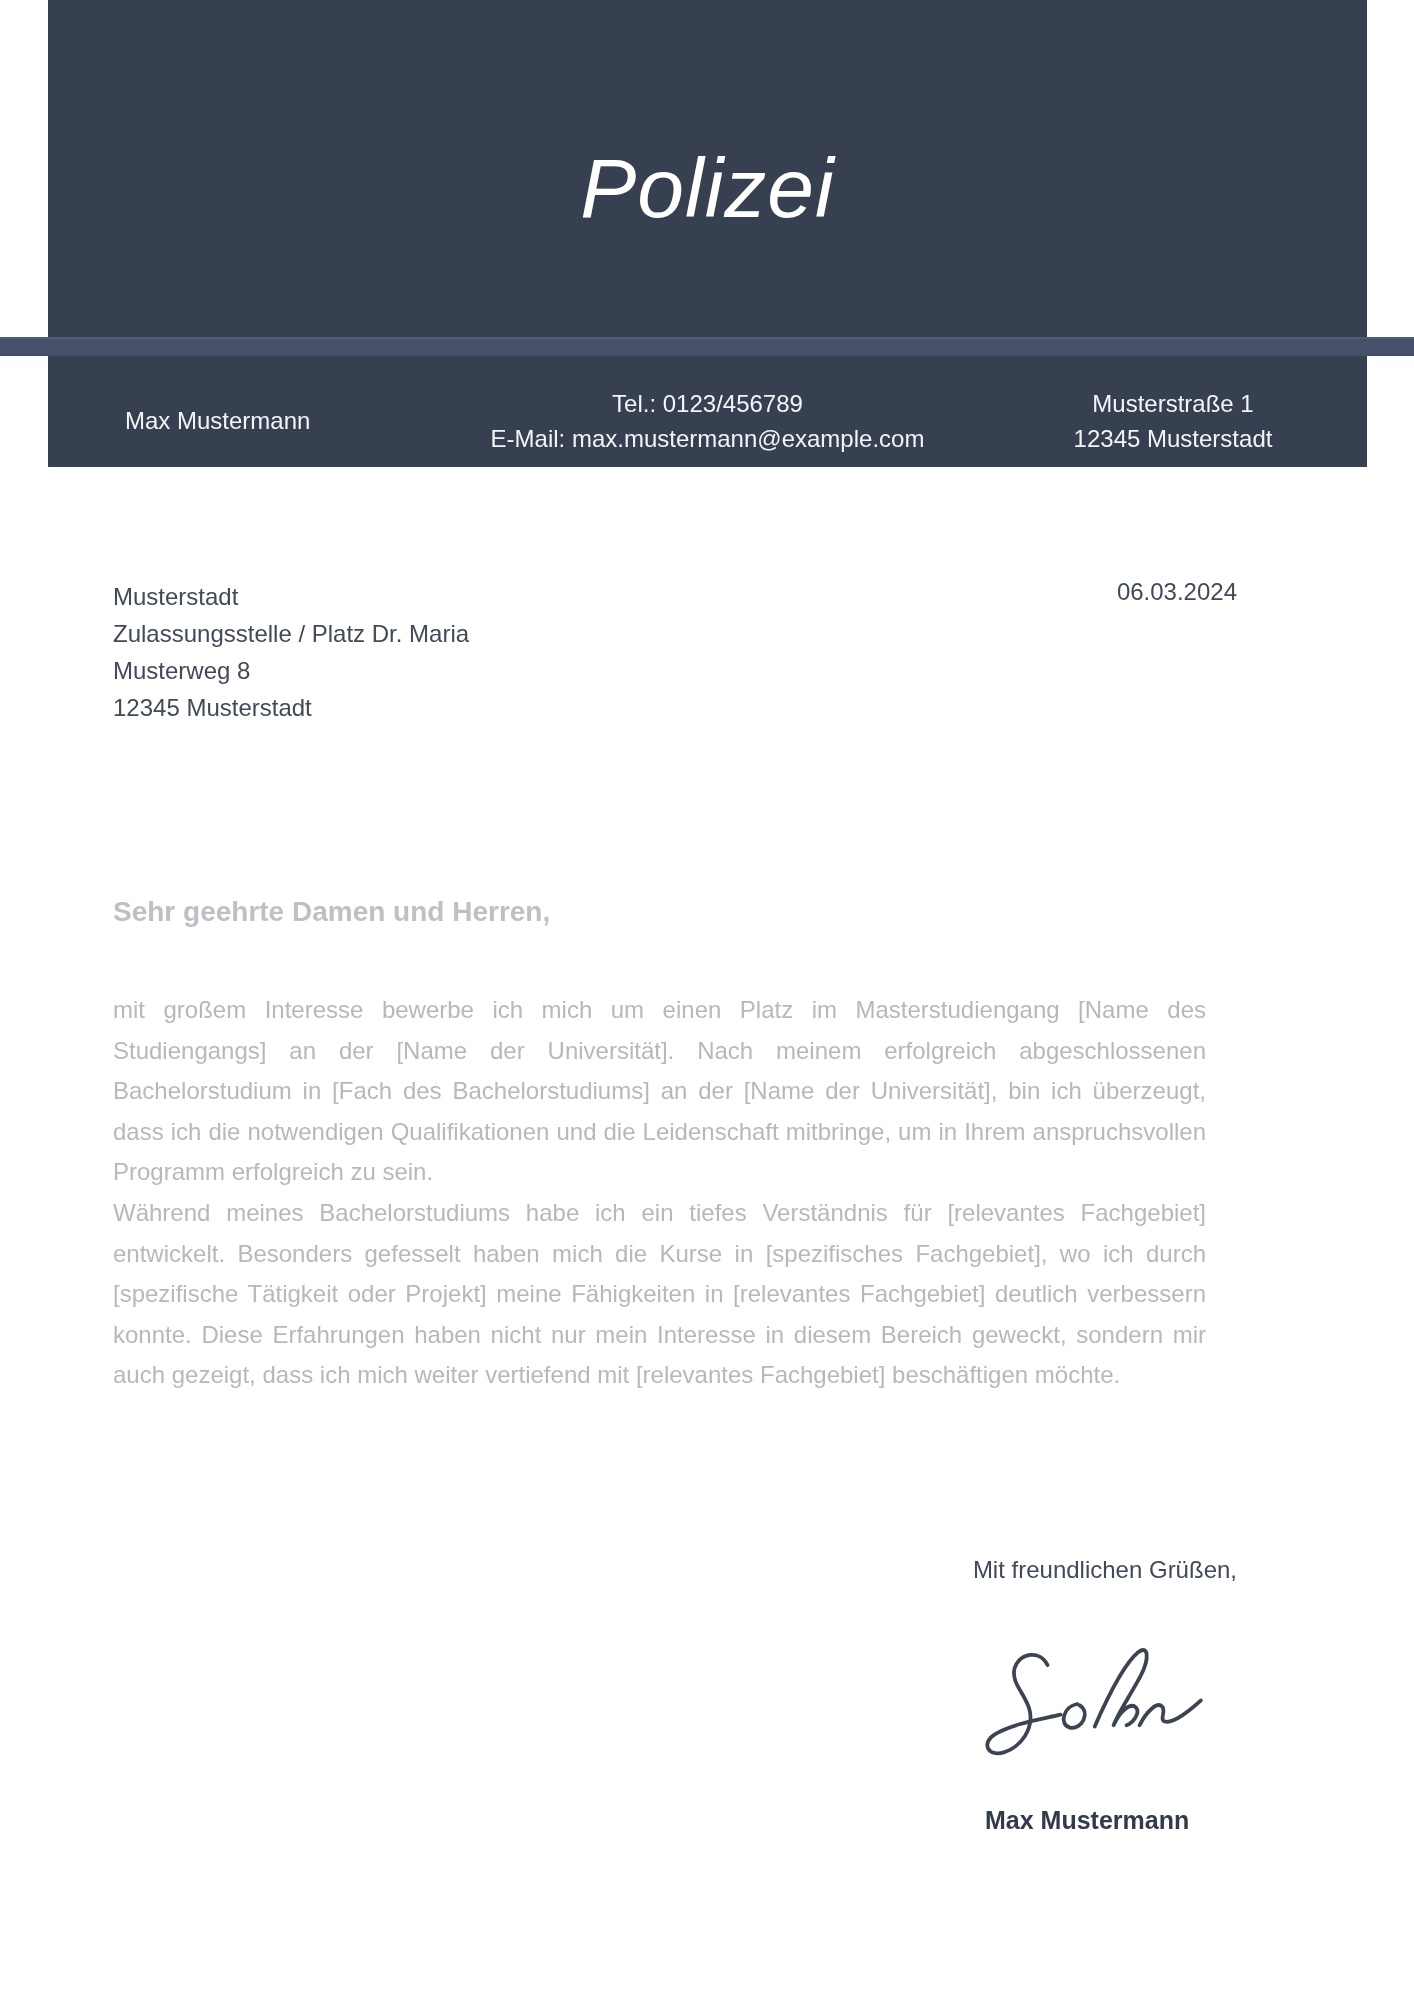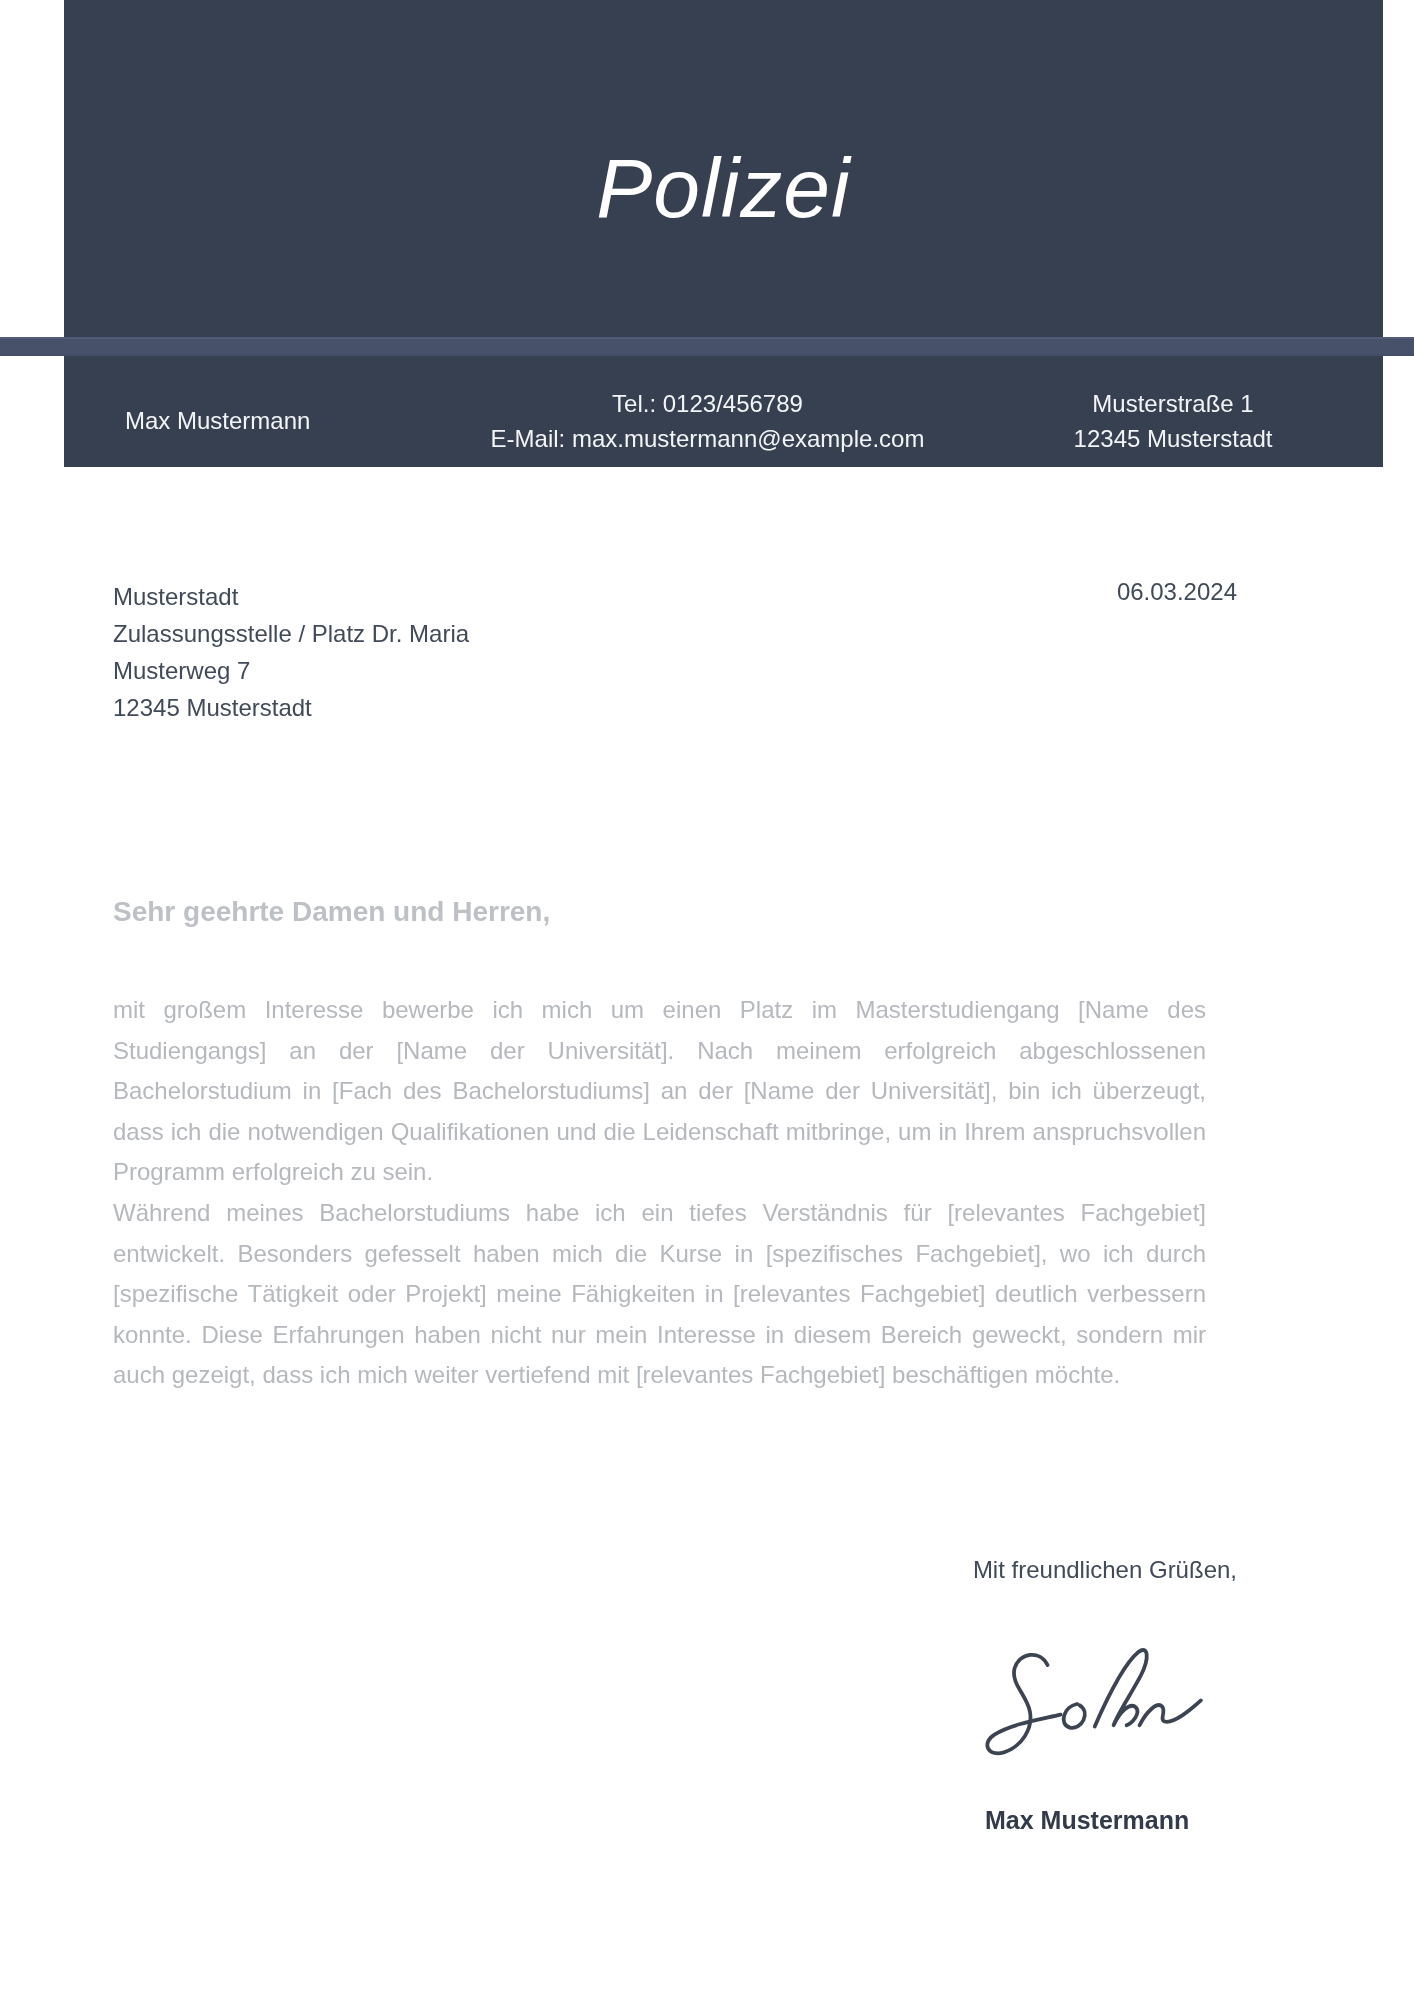--- a/index.html
+++ b/index.html
@@ -9,21 +9,20 @@
     font-family:"Liberation Sans", sans-serif;
     position:relative;
     overflow:hidden;
   }
   .page{position:absolute;left:0;top:0;width:1414px;height:2000px;background:#ffffff;}
 
   
   .header-block{
     position:absolute;left:48px;top:0;width:1319px;height:467px;
     background:#364050;
-    margin-left:16px;
   }
   .brand-title{
     position:absolute;left:0;top:140px;width:100%;
     text-align:center;
     font-style:italic;
     font-weight:300;
     font-size:84px;
     color:#ffffff;
     letter-spacing:1px;
   }
@@ -99,21 +98,21 @@
     </div>
     <div class="contact-right">
       <div>Musterstraße 1</div>
       <div>12345 Musterstadt</div>
     </div>
   </div>
 
   <div class="recipient">
     <div>Musterstadt</div>
     <div>Zulassungsstelle / Platz Dr. Maria</div>
-    <div>Musterweg 7</div>
+    <div>Musterweg 8</div>
     <div>12345 Musterstadt</div>
   </div>
 
   <div class="letter-date">06.03.2024</div>
 
   <div class="salutation">Sehr geehrte Damen und Herren,</div>
 
   <div class="body-text">
     <p>mit großem Interesse bewerbe ich mich um einen Platz im Masterstudiengang [Name des Studiengangs] an der [Name der Universität]. Nach meinem erfolgreich abgeschlossenen Bachelorstudium in [Fach des Bachelorstudiums] an der [Name der Universität], bin ich überzeugt, dass ich die notwendigen Qualifikationen und die Leidenschaft mitbringe, um in Ihrem anspruchsvollen Programm erfolgreich zu sein.</p>
     <p>Während meines Bachelorstudiums habe ich ein tiefes Verständnis für [relevantes Fachgebiet] entwickelt. Besonders gefesselt haben mich die Kurse in [spezifisches Fachgebiet], wo ich durch [spezifische Tätigkeit oder Projekt] meine Fähigkeiten in [relevantes Fachgebiet] deutlich verbessern konnte. Diese Erfahrungen haben nicht nur mein Interesse in diesem Bereich geweckt, sondern mir auch gezeigt, dass ich mich weiter vertiefend mit [relevantes Fachgebiet] beschäftigen möchte.</p>

